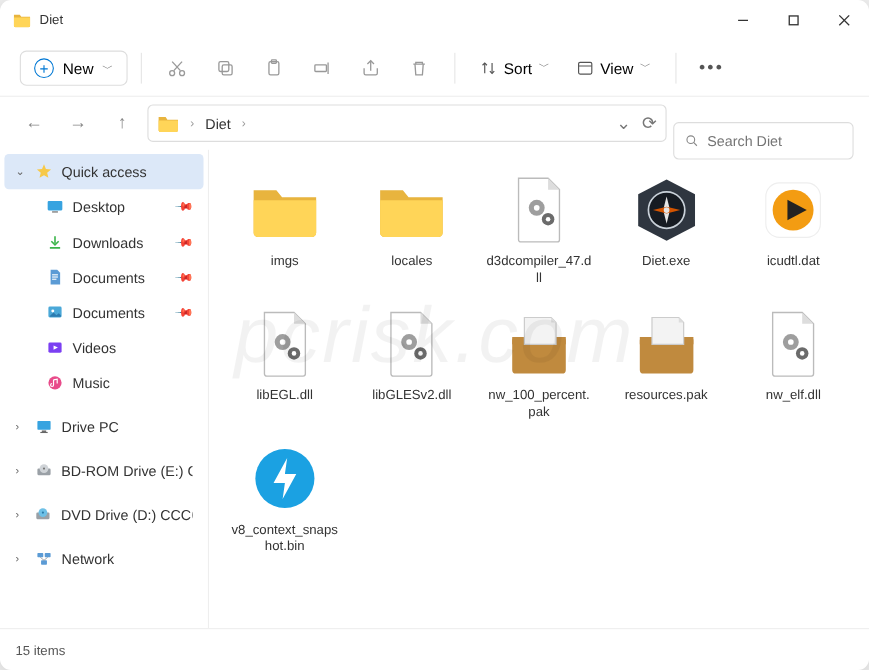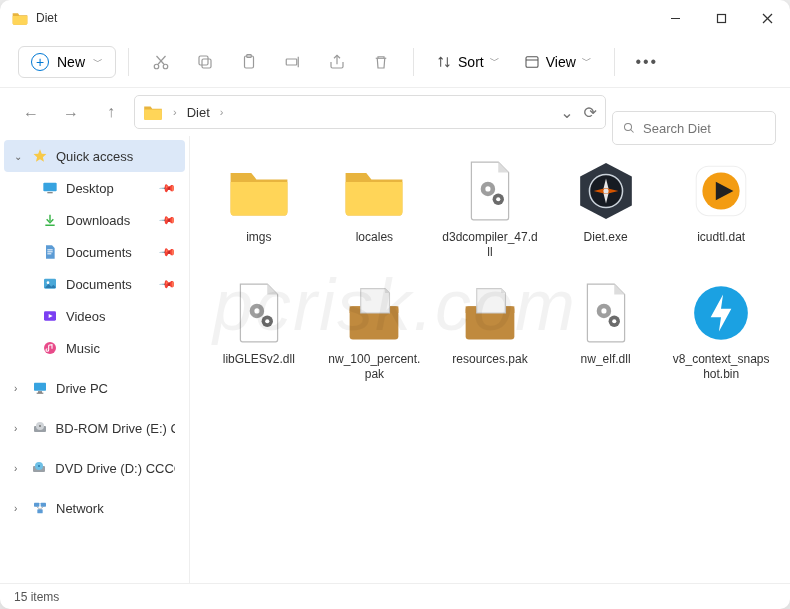--- a/index.html
+++ b/index.html
@@ -49,21 +49,21 @@
 .side-ic { width: 16px; height: 16px; display: flex; align-items: center; justify-content: center; flex-shrink: 0; }
 
 
 .content { flex: 1; overflow: auto; padding: 14px 14px; }
 .grid { display: grid; grid-template-columns: repeat(5, 1fr); gap: 6px 6px; }
 .file { display: flex; flex-direction: column; align-items: center; padding: 6px 2px; cursor: pointer; border-radius: 4px; }
 .file-icon { width: 70px; height: 70px; display: flex; align-items: center; justify-content: center; }
 .file-label { font-size: 12px; color: #333; text-align: center; line-height: 1.25; max-width: 98px; word-break: break-word; margin-top: 4px; min-height: 30px; }
 
 
-.statusbar { height: 26px; border-top: 1px solid #eee; display: flex; align-items: center; padding: 0 14px; font-size: 12px; color: #555; }
+.statusbar { height: 38px; border-top: 1px solid #eee; display: flex; align-items: center; padding: 0 14px; font-size: 12px; color: #555; }
 
 
 .folder-svg path.back { fill: #e8b43e; }
 .folder-svg path.front { fill: #ffd558; }
 .dll-page { fill: #fff; stroke: #bbb; stroke-width: 1.2; }
 .gear-big { fill: #9e9e9e; }
 .gear-small { fill: #6b6b6b; }
 .pak-box { fill: #c08a3e; }
 .pak-paper { fill: #f3f3f3; stroke: #ccc; }
 </style>
@@ -387,58 +387,73 @@
                 <path class="dll-page" d="M6 2 h26 l10 10 v44 a2 2 0 0 1 -2 2 H8 a2 2 0 0 1 -2 -2 Z"></path>
                 <path fill="#ddd" d="M32 2 v10 h10 Z"></path>
                 <g transform="translate(14,20)">
                   <circle class="gear-big" cx="8" cy="8" r="7"></circle>
                   <circle fill="#fff" cx="8" cy="8" r="2.5"></circle>
                   <circle class="gear-small" cx="18" cy="18" r="5.5"></circle>
                   <circle fill="#fff" cx="18" cy="18" r="2"></circle>
                 </g>
               </svg>
             </div>
-          <div class="file-label">libGLESv2.dll</div>
-        </div>
-
-        <div class="file">
-          <div class="file-icon">
-              <svg viewBox="0 0 56 56" width="62" height="62">
-                <rect class="pak-box" x="6" y="22" width="44" height="30" rx="3"></rect>
-                <rect class="pak-box" x="6" y="22" width="44" height="6" fill="#a8742f"></rect>
-                <path class="pak-paper" d="M16 6 h22 l4 4 v18 H16 Z"></path>
-                <path fill="#ddd" d="M38 6 v4 h4 Z"></path>
-              </svg>
-            </div>
-          <div class="file-label">nw_100_percent.pak</div>
-        </div>
-        <div class="file">
-          <div class="file-icon">
-              <svg viewBox="0 0 56 56" width="62" height="62">
-                <rect class="pak-box" x="6" y="22" width="44" height="30" rx="3"></rect>
-                <rect class="pak-box" x="6" y="22" width="44" height="6" fill="#a8742f"></rect>
-                <path class="pak-paper" d="M16 6 h22 l4 4 v18 H16 Z"></path>
-                <path fill="#ddd" d="M38 6 v4 h4 Z"></path>
-              </svg>
-            </div>
-          <div class="file-label">resources.pak</div>
+          <div class="file-label">libEGL.dll</div>
         </div>
         <div class="file">
           <div class="file-icon">
               <svg viewBox="0 0 48 60" width="50" height="62">
                 <path class="dll-page" d="M6 2 h26 l10 10 v44 a2 2 0 0 1 -2 2 H8 a2 2 0 0 1 -2 -2 Z"></path>
                 <path fill="#ddd" d="M32 2 v10 h10 Z"></path>
                 <g transform="translate(14,20)">
                   <circle class="gear-big" cx="8" cy="8" r="7"></circle>
                   <circle fill="#fff" cx="8" cy="8" r="2.5"></circle>
                   <circle class="gear-small" cx="18" cy="18" r="5.5"></circle>
                   <circle fill="#fff" cx="18" cy="18" r="2"></circle>
                 </g>
               </svg>
             </div>
+          <div class="file-label">libGLESv2.dll</div>
+        </div>
+
+        <div class="file">
+          <div class="file-icon">
+              <svg viewBox="0 0 56 56" width="62" height="62">
+                <rect class="pak-box" x="6" y="22" width="44" height="30" rx="3"></rect>
+                <rect class="pak-box" x="6" y="22" width="44" height="6" fill="#a8742f"></rect>
+                <path class="pak-paper" d="M16 6 h22 l4 4 v18 H16 Z"></path>
+                <path fill="#ddd" d="M38 6 v4 h4 Z"></path>
+              </svg>
+            </div>
+          <div class="file-label">nw_100_percent.pak</div>
+        </div>
+        <div class="file">
+          <div class="file-icon">
+              <svg viewBox="0 0 56 56" width="62" height="62">
+                <rect class="pak-box" x="6" y="22" width="44" height="30" rx="3"></rect>
+                <rect class="pak-box" x="6" y="22" width="44" height="6" fill="#a8742f"></rect>
+                <path class="pak-paper" d="M16 6 h22 l4 4 v18 H16 Z"></path>
+                <path fill="#ddd" d="M38 6 v4 h4 Z"></path>
+              </svg>
+            </div>
+          <div class="file-label">resources.pak</div>
+        </div>
+        <div class="file">
+          <div class="file-icon">
+              <svg viewBox="0 0 48 60" width="50" height="62">
+                <path class="dll-page" d="M6 2 h26 l10 10 v44 a2 2 0 0 1 -2 2 H8 a2 2 0 0 1 -2 -2 Z"></path>
+                <path fill="#ddd" d="M32 2 v10 h10 Z"></path>
+                <g transform="translate(14,20)">
+                  <circle class="gear-big" cx="8" cy="8" r="7"></circle>
+                  <circle fill="#fff" cx="8" cy="8" r="2.5"></circle>
+                  <circle class="gear-small" cx="18" cy="18" r="5.5"></circle>
+                  <circle fill="#fff" cx="18" cy="18" r="2"></circle>
+                </g>
+              </svg>
+            </div>
           <div class="file-label">nw_elf.dll</div>
         </div>
         <div class="file">
           <div class="file-icon">
               <svg viewBox="0 0 60 60" width="62" height="62">
                 <circle cx="30" cy="30" r="26" fill="#1ba1e2"></circle>
                 <path d="M32 12 L20 34 h10 l-2 14 L40 26 h-10 Z" fill="#fff"></path>
               </svg>
             </div>
           <div class="file-label">v8_context_snapshot.bin</div>

